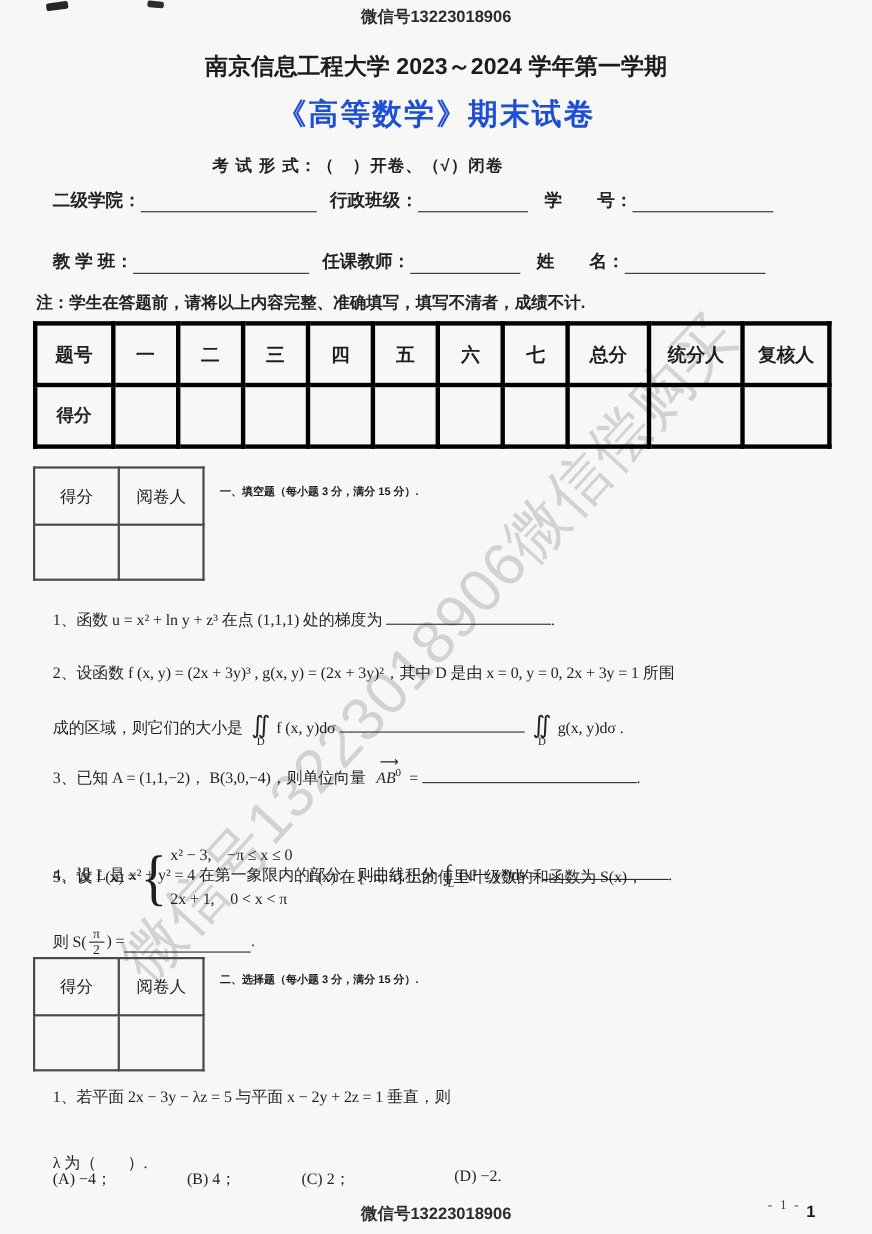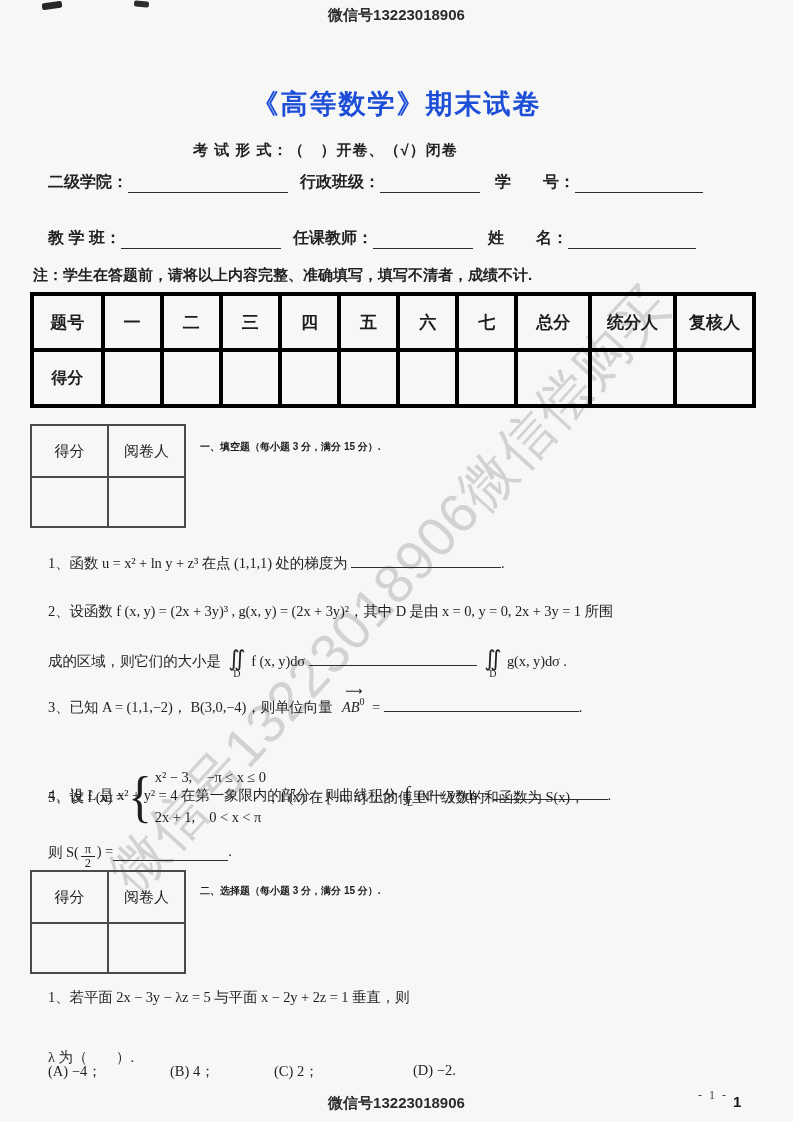--- a/index.html
+++ b/index.html
@@ -52,21 +52,21 @@
   .sec1t{top:440px;left:200px;}
   .sec2t{top:884px;left:200px;}
   
   .q{left:48px;font-size:14.5px;color:#1f1f1f;letter-spacing:-0.1px;}
   .q1{top:550px;}
   .q2a{top:602px;}
   .q2b{top:648px;}
   .q3{top:694px;}
   .q4{top:734px;margin-top:48px;}
   .q5{top:768px;display:flex;align-items:center;}
-  .q5b{top:843px;display:flex;}
+  .q5b{top:843px;display:flex;align-items:center;}
   .s2q1a{top:988px;}
   .s2q1b{top:1032px;margin-top:16px;}
   .opts{top:1062px;left:48px;width:700px;height:20px;}
   .opt{position:absolute;top:0;font-size:14.5px;}
   .o0{left:0;} .o1{left:122px;} .o2{left:226px;} .o3{left:365px;}
   
   .iint{position:relative;display:inline-block;margin:0 2px 0 4px;}
   .isym{font-size:22px;line-height:1;}
   .isub{position:absolute;left:5px;bottom:-9px;font-size:10px;}
   .sint{position:relative;display:inline-block;margin:0 1px 0 4px;}
@@ -89,20 +89,21 @@
 
 <div class="page">
 
   <div class="abs mark1"></div>
   <div class="abs mark2"></div>
 
   <div class="abs wm-diag">微信号13223018906微信偿购买</div>
 
   <div class="abs wm-top">微信号13223018906</div>
 
+  <div class="abs t1">南京信息工程大学 2023～2024 学年第一学期</div>
   <div class="abs t2">《高等数学》期末试卷</div>
   <div class="abs frow frow1">
     <span>二级学院：</span>
       <span class="bl u160"></span>
     <span class="g2">行政班级：</span>
       <span class="bl u100"></span>
     <span class="g3">学　　号：</span>
       <span class="bl u128"></span>
   </div>
 

